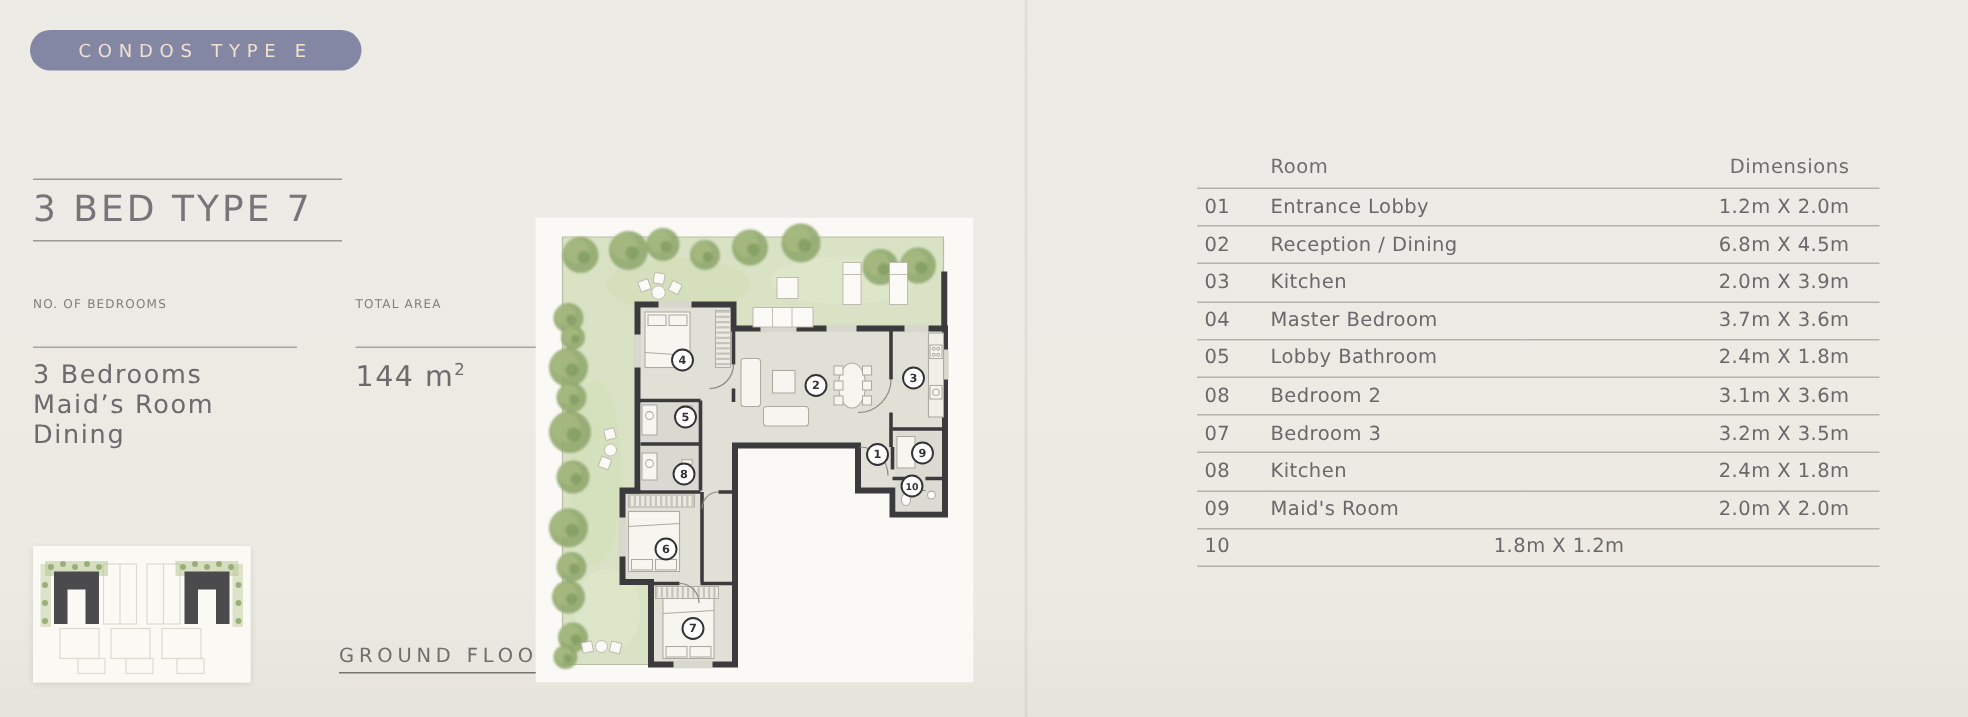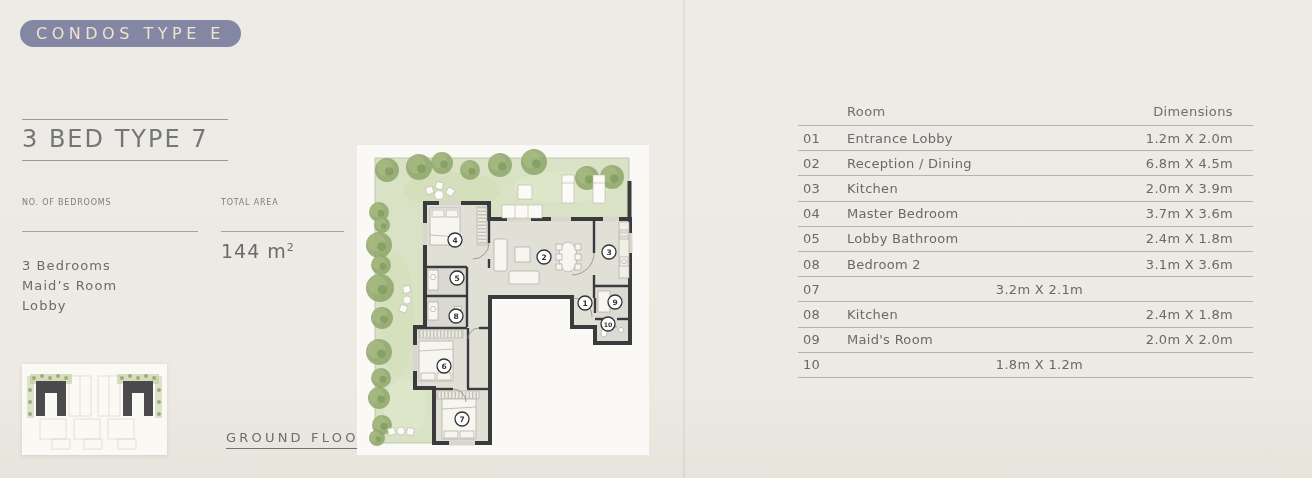--- a/index.html
+++ b/index.html
@@ -7,36 +7,36 @@
     position:relative;width:1312px;height:478px;overflow:hidden;
     background:linear-gradient(180deg,#EDEBE5 0%,#ECEAE3 80%,#E7E4DC 100%);
     font-family:"DejaVu Sans","Liberation Sans",sans-serif;
   }
   .fold{position:absolute;left:683px;top:0;width:1.5px;height:478px;background:rgba(100,95,85,0.09);}
 
   
   .badge{
     position:absolute;left:20px;top:20px;width:221px;height:27px;border-radius:14px;
     background:#8487A3;color:#EFE2D0;display:flex;align-items:center;justify-content:center;
-    font-size:16px;letter-spacing:4.5px;font-weight:400;
+    font-size:12px;letter-spacing:4.5px;font-weight:400;
   }
   .title-block{
     position:absolute;left:22px;top:119px;width:206px;
     border-top:1px solid #9B9A96;border-bottom:1px solid #9B9A96;
     padding:7px 0 9px 0;
   }
   .title-block .title{font-size:24px;letter-spacing:2px;color:#76767A;line-height:24px;}
   .specs{position:absolute;left:22px;top:198px;display:flex;}
   .spec-col1{width:176px;}
-  .spec-col2{width:123px;margin-left:23px;}
+  .spec-col2{width:123px;margin-left:39px;}
   .spec-label{
     font-size:8px;letter-spacing:0.8px;color:#7E7E7B;
     padding-bottom:24px;border-bottom:1px solid #A6A49F;
   }
-  .spec-value{margin-top:24px;font-size:13px;line-height:19.8px;color:#6B6B6E;letter-spacing:1.1px;}
+  .spec-value{margin-top:9px;font-size:17px;line-height:19.8px;color:#6B6B6E;letter-spacing:1.1px;}
   .area-value{margin-top:8px;font-size:19px;color:#6B6B6E;letter-spacing:1px;}
   .area-value sup{font-size:11px;}
   .thumb{
     position:absolute;left:22px;top:364px;width:145px;height:91px;
     background:#FAF9F4;box-shadow:0 1px 4px rgba(70,64,52,0.13);
   }
   .floor-caption{
     position:absolute;left:226px;top:430px;
     font-size:13px;letter-spacing:3.2px;color:#6E6E6B;
     border-bottom:1px solid #73736F;padding-bottom:3px;
@@ -74,21 +74,21 @@
   <div class="title-block">
     <div class="title">3 BED TYPE 7</div>
   </div>
 
   <div class="specs">
     <div class="spec-col1">
       <div class="spec-label">NO. OF BEDROOMS</div>
       <div class="spec-value">
         <div>3  Bedrooms</div>
         <div>Maid’s Room</div>
-        <div>Lobby</div>
+        <div>Dining</div>
       </div>
     </div>
     <div class="spec-col2">
       <div class="spec-label">TOTAL AREA</div>
       <div class="area-value">
         <span>144 m</span><sup>2</sup>
       </div>
     </div>
   </div>
 
@@ -417,21 +417,22 @@
           <span class="room">Lobby Bathroom</span>
           <span class="dim">2.4m X 1.8m</span>
         </div>
         <div class="trow">
           <span class="no">08</span>
           <span class="room">Bedroom 2</span>
           <span class="dim">3.1m X 3.6m</span>
         </div>
         <div class="trow">
           <span class="no">07</span>
-          <span class="dim">3.2m X 2.1m</span>
+          <span class="room">Bedroom 3</span>
+          <span class="dim">3.2m X 3.5m</span>
         </div>
         <div class="trow">
           <span class="no">08</span>
           <span class="room">Kitchen</span>
           <span class="dim">2.4m X 1.8m</span>
         </div>
         <div class="trow">
           <span class="no">09</span>
           <span class="room">Maid's Room</span>
           <span class="dim">2.0m X 2.0m</span>

